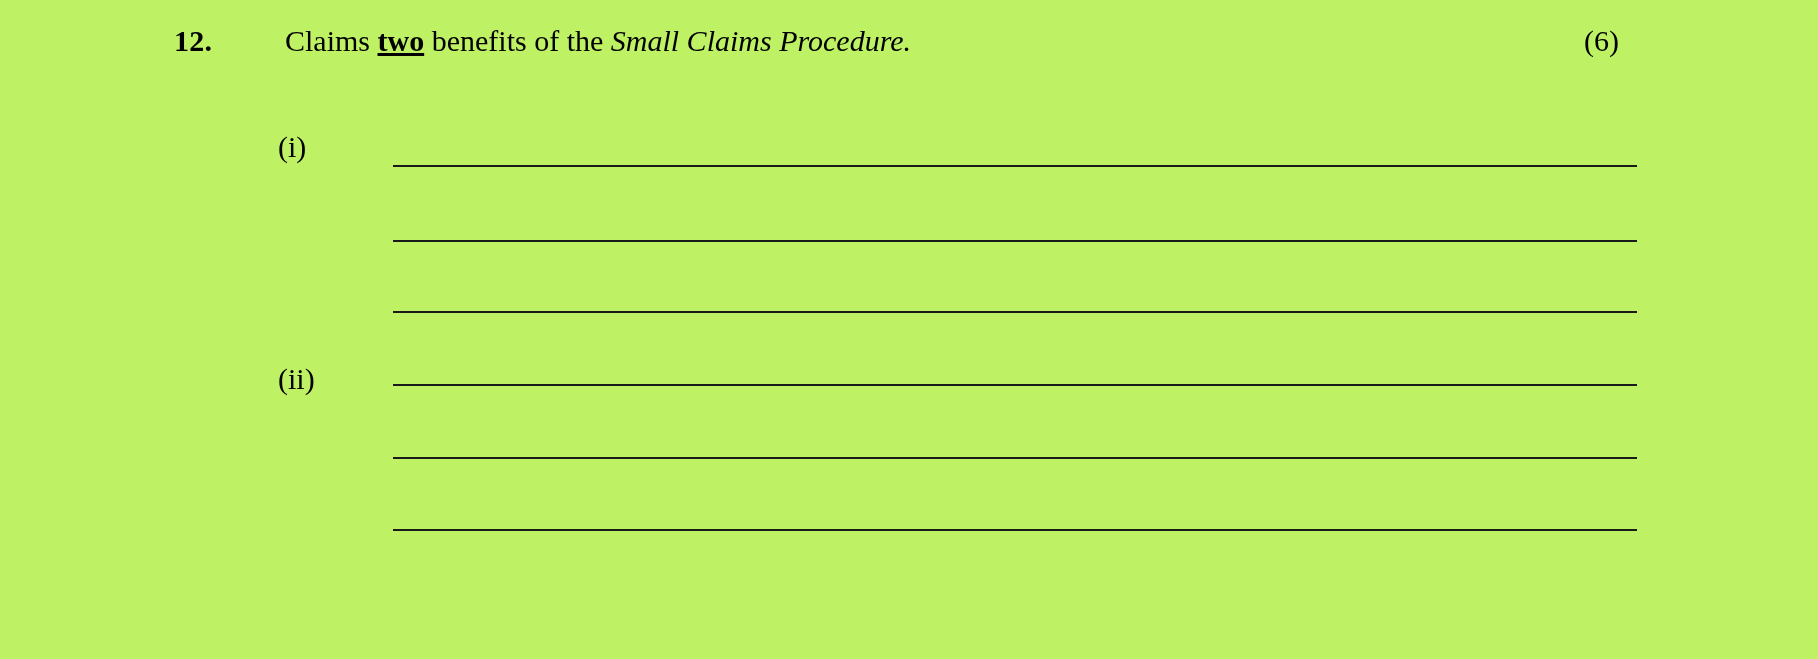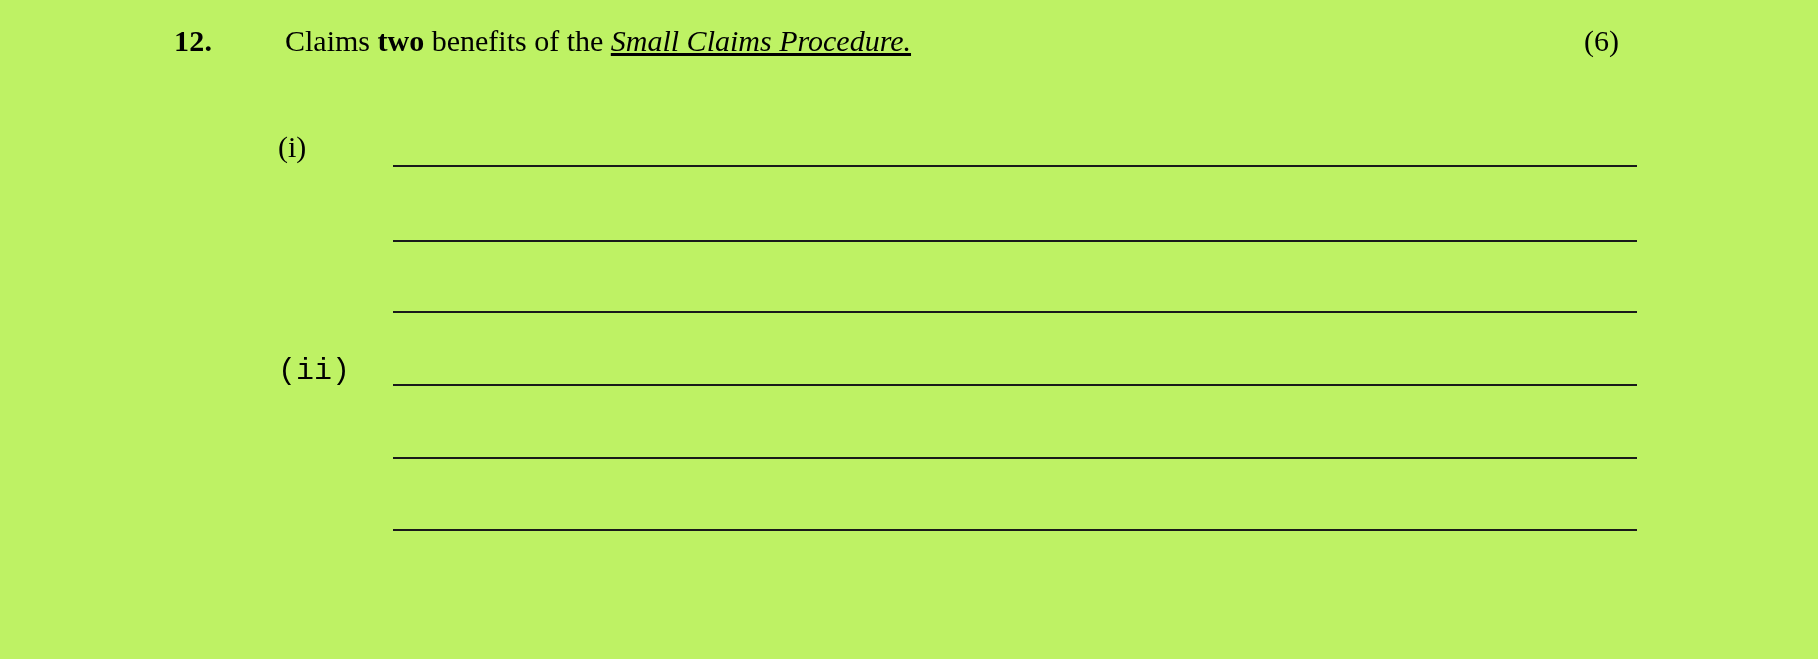--- a/index.html
+++ b/index.html
@@ -45,24 +45,24 @@
   .q-text {
     position: absolute;
     left: 285px;
     top: 0;
     font-size: 30px;
     line-height: 46px;
     white-space: nowrap;
   }
   .q-text .em-bold-underline {
     font-weight: bold;
+    text-decoration: underline;
   }
   .q-text .em-italic {
     font-style: italic;
-    text-decoration: underline;
   }
 
   .q-marks {
     position: absolute;
     left: 1584px;
     top: 0;
     font-size: 30px;
     line-height: 46px;
   }
 
@@ -105,20 +105,20 @@
     <span class="q-marks">(6)</span>
   </div>
 
   <div class="answer-area">
 
     <span class="part-label" style="left:278px; top:130px;">(i)</span>
     <div class="rule-line" style="top:165px;"></div>
     <div class="rule-line" style="top:240px;"></div>
     <div class="rule-line" style="top:311px;"></div>
 
-    <span class="part-label" style="left:278px; top:354px;font-family:Liberation Mono, monospace;">(ii)</span>
+    <span class="part-label" style="left:278px; top:362px;">(ii)</span>
     <div class="rule-line" style="top:384px;"></div>
     <div class="rule-line" style="top:457px;"></div>
     <div class="rule-line" style="top:529px;"></div>
 
   </div>
 
 </div>
 
 </body></html>

